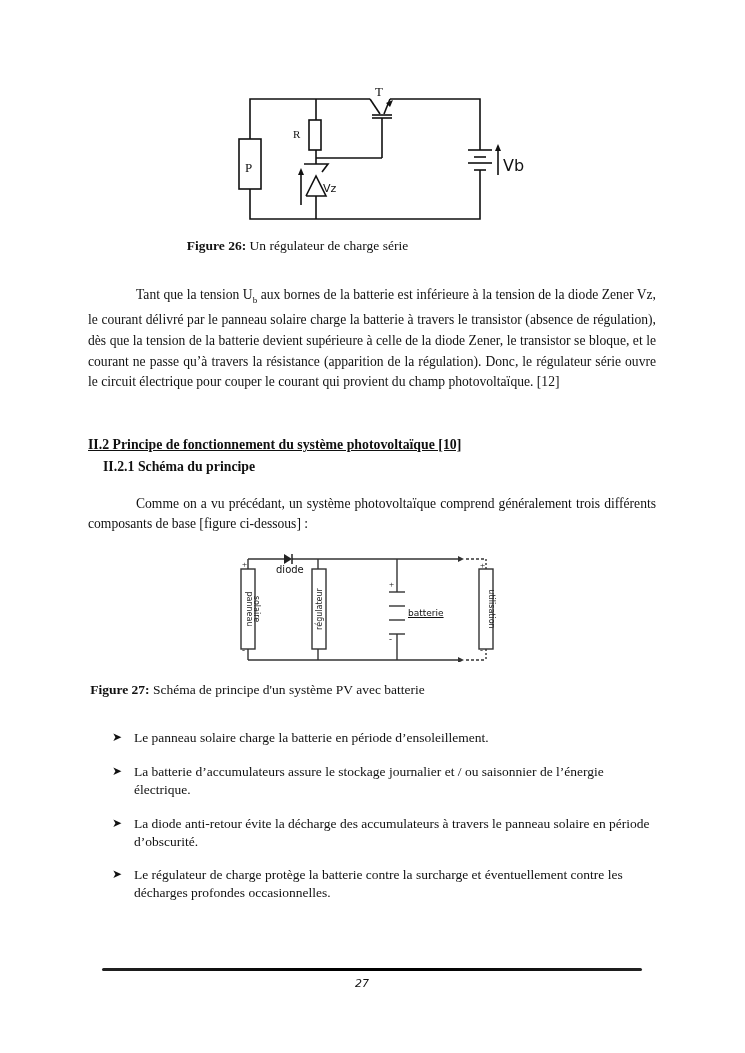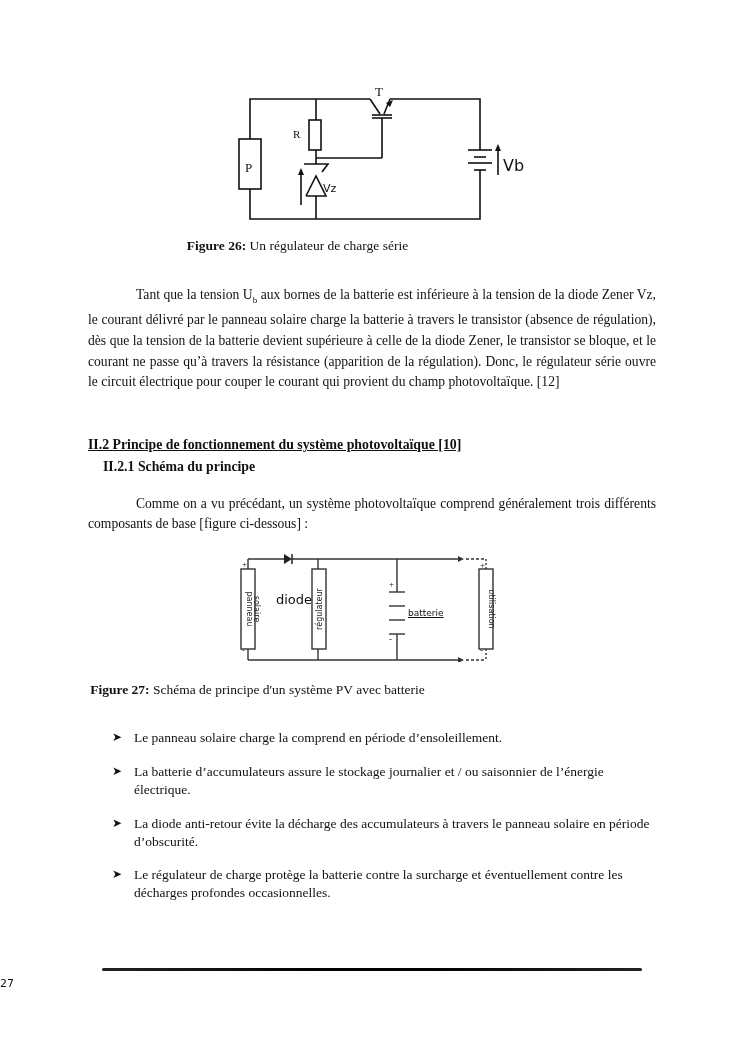--- a/index.html
+++ b/index.html
@@ -10,21 +10,21 @@
   .caption { position:absolute; left:0; width:595px; text-align:center; font-size:13.5px; }
   .caption b { font-weight:bold; }
   .para { position:absolute; left:88px; width:568px; font-size:13.6px; line-height:20.6px; text-align:justify; }
   .para .indent { display:inline-block; width:48px; }
   .h { position:absolute; font-weight:bold; font-size:13.8px; }
   .bullet { position:absolute; left:112px; width:540px; font-size:13.5px; line-height:17.5px; }
   .bullet .arrow { position:absolute; left:0; top:0; font-size:12px; }
   .bullet .txt { margin-left:22px; display:block; }
   .footer-line { position:absolute; left:102px; top:968px; width:540px; height:3px;
                  background:linear-gradient(to right, #222 0%, #000 40%, #000 60%, #222 100%); border-radius:2px; }
-  .page-num { position:absolute; left:0; width:724px; top:977px; text-align:left; font-family:"DejaVu Sans", sans-serif; font-size:11px; }
+  .page-num { position:absolute; left:0; width:724px; top:977px; text-align:center; font-family:"DejaVu Sans", sans-serif; font-size:11px;font-style:italic; }
 </style>
 </head>
 <body>
 
 <div class="fig" style="left:230px; top:80px; width:300px; height:150px;">
   <svg width="300" height="150" viewBox="0 0 300 150">
     <g stroke="#111" stroke-width="1.6" fill="none">
 
       <polyline points="20,59 20,19 140,19"></polyline>
       <polyline points="160,19 250,19 250,70"></polyline>
@@ -108,37 +108,37 @@
     </g>
     <polygon points="48,12 48,22 56,17" fill="#222"></polygon>
     <line x1="56" y1="12" x2="56" y2="22" stroke="#222" stroke-width="1.5"></line>
     <polygon points="222,14 222,20 228,17" fill="#333"></polygon>
     <polygon points="222,115 222,121 228,118" fill="#333"></polygon>
     <text x="11" y="67" transform="rotate(90 11 67)" font-family="DejaVu Sans, sans-serif" font-size="8" text-anchor="middle" fill="#222">panneau</text>
     <text x="18" y="67" transform="rotate(90 18 67)" font-family="DejaVu Sans, sans-serif" font-size="8" text-anchor="middle" fill="#222">solaire</text>
     <text x="86" y="67" transform="rotate(-90 86 67)" font-family="DejaVu Sans, sans-serif" font-size="8" text-anchor="middle" fill="#222">régulateur</text>
     <text x="253" y="67" transform="rotate(90 253 67)" font-family="DejaVu Sans, sans-serif" font-size="8" text-anchor="middle" fill="#222">utilisation</text>
   </svg>
-  <span class="abs" style="left:40px; top:22px; font-size:13px; font-family:'DejaVu Sans',sans-serif;margin-top:28px;">diode</span>
+  <span class="abs" style="left:40px; top:22px; font-size:10px; font-family:'DejaVu Sans',sans-serif;">diode</span>
   <span class="abs" style="left:172px; top:66px; font-size:9px; font-family:'DejaVu Sans',sans-serif;text-decoration:underline;">batterie</span>
   <span class="abs" style="left:6px; top:17px; font-size:9px;">+</span>
   <span class="abs" style="left:6px; top:103px; font-size:9px;">-</span>
   <span class="abs" style="left:153px; top:37px; font-size:9px;">+</span>
   <span class="abs" style="left:153px; top:92px; font-size:9px;">-</span>
   <span class="abs" style="left:244px; top:18px; font-size:9px;">+</span>
   <span class="abs" style="left:244px; top:103px; font-size:9px;">-</span>
 </div>
 
 <div class="caption" style="top:682px; left:-40px;">
   <b>Figure 27:</b><span> Schéma de principe d'un système PV avec batterie</span>
 </div>
 
 <div class="bullet" style="top:729px;">
   <span class="arrow">➤</span>
-  <span class="txt">Le panneau solaire charge la comprend en période d’ensoleillement.</span>
+  <span class="txt">Le panneau solaire charge la batterie en période d’ensoleillement.</span>
 </div>
 <div class="bullet" style="top:763px;">
   <span class="arrow">➤</span>
   <span class="txt">La batterie d’accumulateurs assure le stockage journalier et / ou saisonnier de l’énergie électrique.</span>
 </div>
 <div class="bullet" style="top:815px;">
   <span class="arrow">➤</span>
   <span class="txt">La diode anti-retour évite la décharge des accumulateurs à travers le panneau solaire en période d’obscurité.</span>
 </div>
 <div class="bullet" style="top:866px;">

